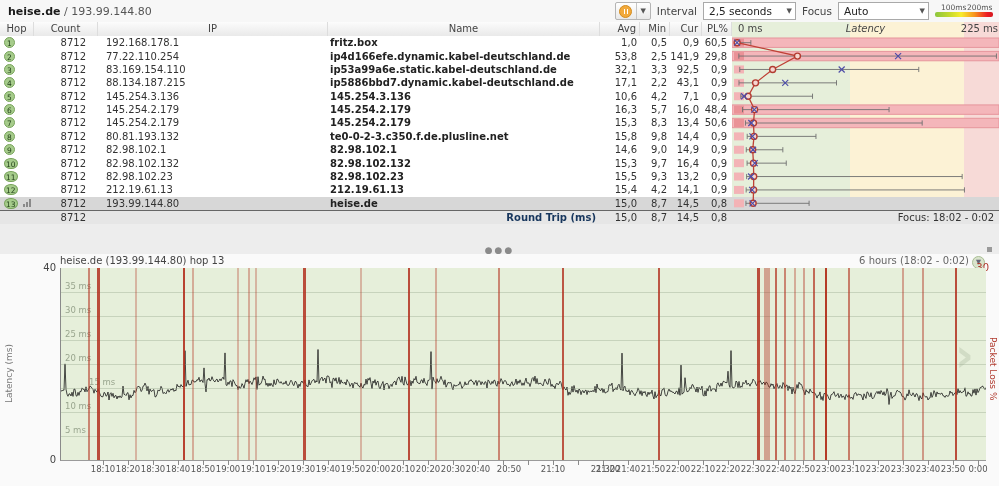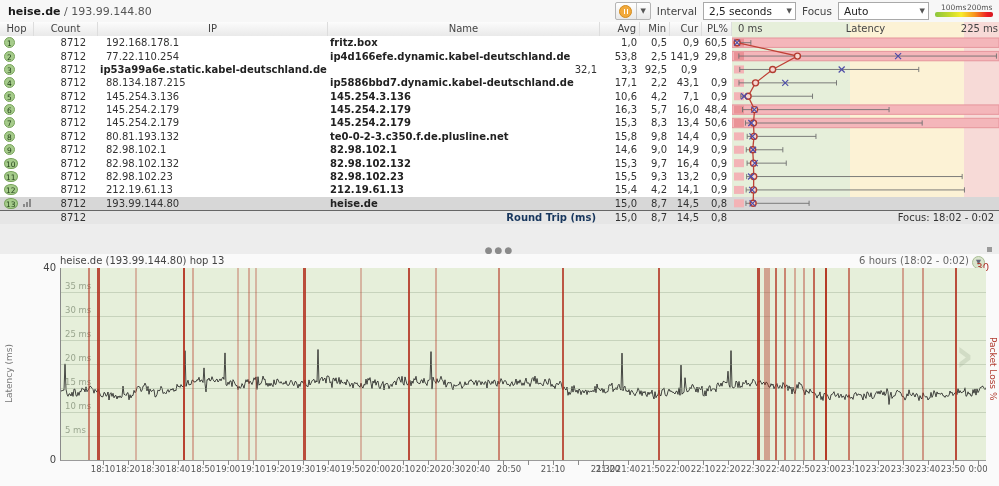--- a/index.html
+++ b/index.html
@@ -32,21 +32,21 @@
   #scale-legend .bar{position:absolute;left:0;bottom:2px;width:58px;height:5px;border-radius:2px;
       background:linear-gradient(90deg,#8cc63f 0%,#c5d92d 25%,#f7ec2e 45%,#f7941d 68%,#ed1c24 90%,#d41920 100%);}
   
   .tgrid{display:grid;grid-template-columns:34px 64px 230px 272px 40px 30px 32px 30px 1fr;align-items:center;}
   #thead{position:absolute;left:0;top:22px;width:999px;height:14px;font-size:10px;color:#444;}
   #thead .hcell{background:linear-gradient(#fcfcfc,#e9e9e9);height:14px;line-height:14px;border-right:1px solid #ddd;}
   #thead .hc{text-align:center;}
   #thead .hr{text-align:right;padding-right:3px;}
   #lat-head{position:relative;height:14px;line-height:14px;border-right:none;}
   #lat-head .lmin{position:absolute;left:6px;}
-  #lat-head .lttl{position:absolute;left:0;width:100%;text-align:center;}
+  #lat-head .lttl{position:absolute;left:0;width:100%;text-align:center;font-style:italic;}
   #lat-head .lmax{position:absolute;right:1px;}
   #zones{position:absolute;left:732px;top:22px;width:267px;height:188px;z-index:0;}
   .zone{position:absolute;top:0;height:100%;}
   #rows{position:absolute;left:0;top:36px;width:999px;height:174px;z-index:1;}
   .trow{height:13.3846px;font-size:10px;color:#333;cursor:pointer;}
   .trow.sel{background:#d7d7d7;}
   .c-hop{display:flex;align-items:center;height:100%;}
   .badge{margin-left:4px;min-width:11px;height:11px;border-radius:50%;background:#a6cc8b;border:1px solid #79a45c;
          color:#23421a;font-size:7.5px;line-height:11px;text-align:center;padding:0 1px;box-sizing:border-box;}
   .hop-graph{display:flex;align-items:flex-end;gap:1px;margin-left:5px;height:8px;}
@@ -173,20 +173,21 @@
         <div class="c-min">2,5</div>
         <div class="c-cur">141,9</div>
         <div class="c-pl">29,8</div>
         <div></div>
       </div>
       <div class="trow tgrid">
         <div class="c-hop">
           <div class="badge">3</div>
         </div>
         <div class="c-count">8712</div>
+        <div class="c-ip">83.169.154.110</div>
         <div class="c-name">ip53a99a6e.static.kabel-deutschland.de</div>
         <div class="c-avg">32,1</div>
         <div class="c-min">3,3</div>
         <div class="c-cur">92,5</div>
         <div class="c-pl">0,9</div>
         <div></div>
       </div>
       <div class="trow tgrid">
         <div class="c-hop">
           <div class="badge">4</div>
@@ -456,21 +457,21 @@
       <div id="scroll-chev">›</div>
     <div class="gridline" style="top: 24px;"></div>
         <div class="gridlbl" style="top: 13px;">35 ms</div>
         <div class="gridline" style="top: 48px;"></div>
         <div class="gridlbl" style="top: 37px;">30 ms</div>
         <div class="gridline" style="top: 72px;"></div>
         <div class="gridlbl" style="top: 61px;">25 ms</div>
         <div class="gridline" style="top: 96px;"></div>
         <div class="gridlbl" style="top: 85px;">20 ms</div>
         <div class="gridline" style="top: 120px;"></div>
-        <div class="gridlbl" style="top: 109px;">15 ms</div>
+        <div class="gridlbl" style="top: 109px; padding-left: 24px;">15 ms</div>
         <div class="gridline" style="top: 144px;"></div>
         <div class="gridlbl" style="top: 133px;">10 ms</div>
         <div class="gridline" style="top: 168px;"></div>
         <div class="gridlbl" style="top: 157px;">5 ms</div>
         <div class="evt" style="left: 26.75px; width: 2px; background: rgba(178, 48, 30, 0.55);"></div>
         <div class="evt" style="left: 36.425px; width: 3px; background: rgba(178, 48, 30, 0.85);"></div>
         <div class="evt" style="left: 73.925px; width: 2px; background: rgba(178, 48, 30, 0.3);"></div>
         <div class="evt" style="left: 122.025px; width: 2px; background: rgba(178, 48, 30, 0.9);"></div>
         <div class="evt" style="left: 131.275px; width: 2px; background: rgba(178, 48, 30, 0.35);"></div>
         <div class="evt" style="left: 175.675px; width: 2px; background: rgba(178, 48, 30, 0.3);"></div>

